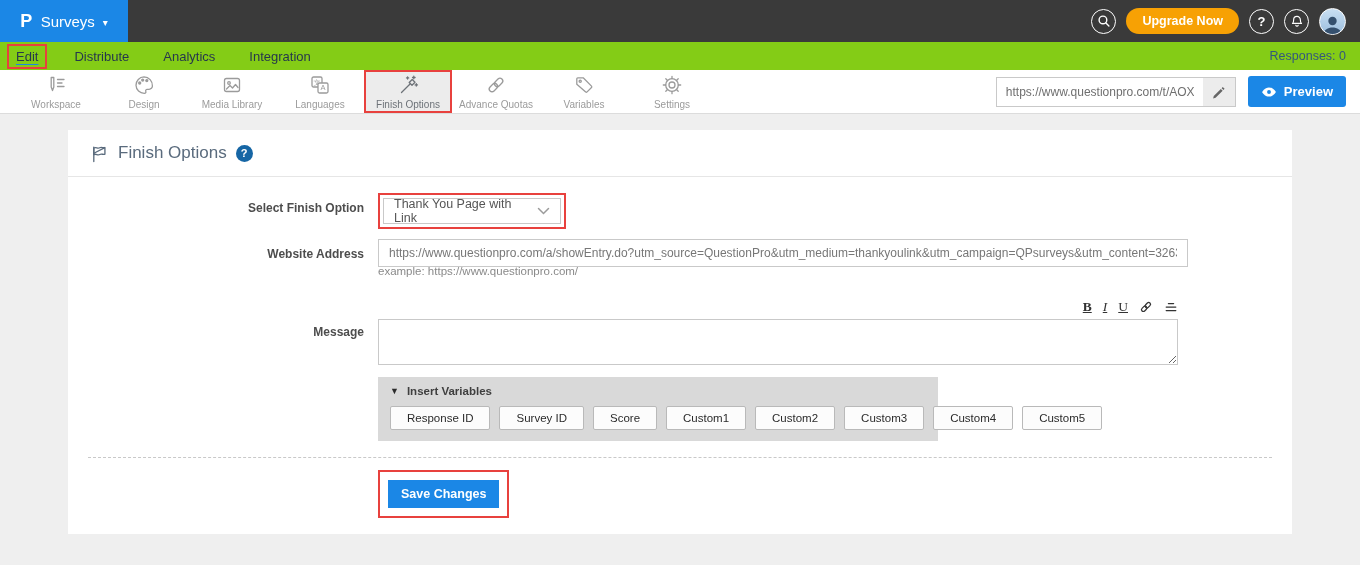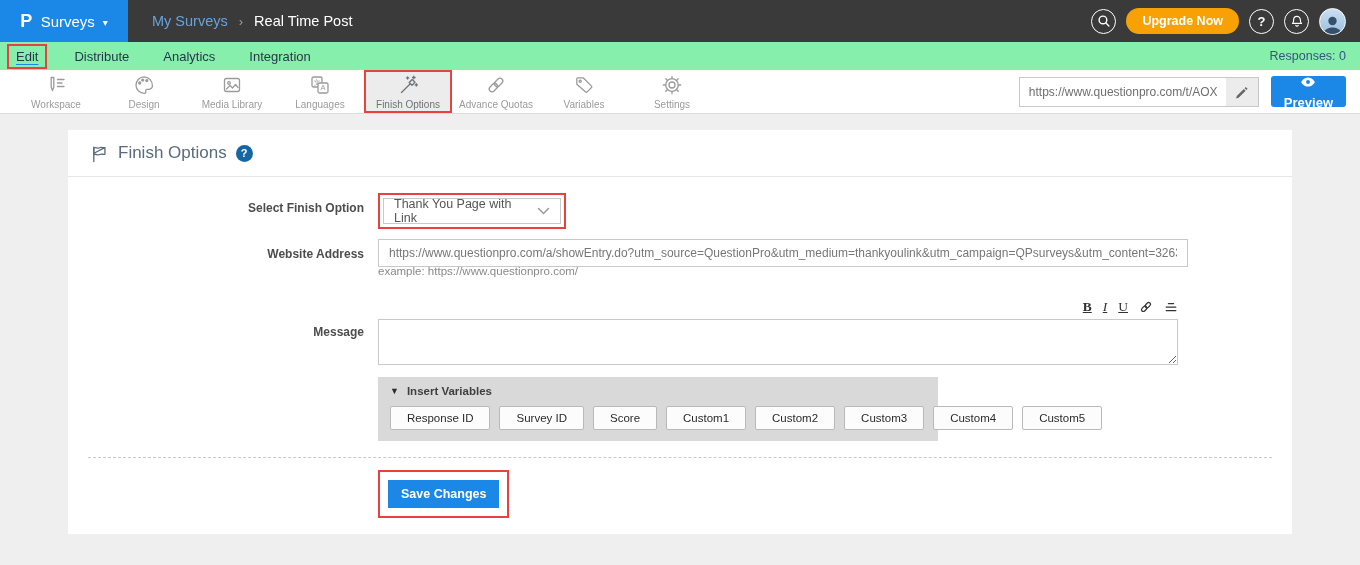--- a/index.html
+++ b/index.html
@@ -16,38 +16,38 @@
   .bc-parent { color:#66a3dc; cursor:pointer; }
   .bc-sep { color:#9a9a9a; font-size:13px; }
   .bc-current { color:#ffffff; }
   .topbar-right { margin-left:auto; display:flex; align-items:center; gap:10px; padding-right:14px; }
   .circle-btn { width:25px; height:25px; border:1.6px solid #fff; border-radius:50%; display:flex; align-items:center; justify-content:center; cursor:pointer; background:transparent; color:#fff; }
   .help-glyph { font-size:13px; font-weight:700; color:#fff; }
   .upgrade { background:#f7a104; color:#fff; font-weight:700; font-size:12.5px; border:none; border-radius:14px; padding:6px 16px; cursor:pointer; font-family:inherit; }
   .avatar { width:27px; height:27px; border-radius:50%; border:1.5px solid #fff; background:linear-gradient(180deg,#c9dff2 0%,#9cbede 100%); overflow:hidden; display:flex; align-items:flex-end; justify-content:center; cursor:pointer; }
 
   
-  .tabbar { height:28px; background:#86efac; display:flex; align-items:center; padding:0 14px; }
+  .tabbar { height:28px; background:#84cc16; display:flex; align-items:center; padding:0 14px; }
   .tab { font-size:13px; color:#26374c; margin-right:34px; font-weight:500; cursor:pointer; }
   .tab-edit-box { border:2px solid #e8413e; padding:1px 7px 2px; margin-left:-7px; margin-right:27px; }
   .tab-edit-box .tab { margin:0; text-decoration:underline; text-decoration-color:#1b87e6; text-underline-offset:3px; }
   .responses { margin-left:auto; font-size:12.5px; color:#33577e; font-weight:500; }
 
   
   .toolbar { height:44px; background:#fff; border-bottom:1px solid #dcdcdc; display:flex; align-items:stretch; padding-left:12px; }
   .tool { width:88px; display:flex; flex-direction:column; align-items:center; justify-content:center; gap:3px; color:#9b9b9b; font-size:10px; cursor:pointer; }
   .tool svg { stroke:#9b9b9b; fill:none; stroke-width:1.3; stroke-linecap:round; stroke-linejoin:round; }
   .tool.active { background:#ececec; color:#6d7278; }
   .tool.active svg { stroke:#6d7278; }
   .tool.annot { border:2px solid #e8413e; }
   .toolbar-right { margin-left:auto; display:flex; align-items:center; gap:12px; padding-right:14px; }
   .url-box { display:flex; align-items:center; border:1px solid #c9c9c9; height:30px; width:240px; background:#fff; }
   .url-input { border:none; outline:none; flex:1; min-width:0; font-size:12px; color:#6f6f6f; padding:0 9px; font-family:inherit; background:transparent; }
   .url-edit { width:32px; height:100%; display:flex; align-items:center; justify-content:center; background:#ececec; border:none; cursor:pointer; }
-  .preview-btn { background:#1b87e6; color:#fff; display:flex; gap:7px; align-items:center; border:none; border-radius:3px; height:31px; padding:0 13px; font-size:13px; font-weight:600; cursor:pointer; font-family:inherit;flex-direction:column; }
+  .preview-btn { background:#1b87e6; color:#fff; display:flex; gap:7px; align-items:center; border:none; border-radius:3px; height:31px; padding:0 13px; font-size:13px; font-weight:600; cursor:pointer; font-family:inherit; }
 
   
   .card { width:1224px; margin:16px auto 0; background:#fff; padding-bottom:14px; }
   .card-header { display:flex; align-items:center; gap:9px; padding:13px 22px; border-bottom:1px solid #e6e6e6; }
   .card-title { font-size:17px; color:#5a6b7d; }
   .help-badge { width:17px; height:17px; border-radius:50%; background:#1666a5; color:#fff; font-size:11px; font-weight:700; display:flex; align-items:center; justify-content:center; cursor:pointer; }
   .flag svg { stroke:#5a6b7d; fill:none; stroke-width:1.4; stroke-linecap:round; stroke-linejoin:round; }
 
   .form { padding-top:16px; }
   .row { display:flex; margin-bottom:10px; }
@@ -77,25 +77,20 @@
   .save-btn { background:#1b87e6; color:#fff; border:none; font-size:12.5px; font-weight:700; padding:7px 13px; cursor:pointer; font-family:inherit; }
 </style>
 </head>
 <body>
 
 <div class="topbar">
   <div class="brand">
     <span class="logo">P</span>
     <span class="brand-label">Surveys</span>
     <span class="caret">▾</span>
-  </div>
-  <div class="breadcrumb">
-    <span class="bc-parent">My Surveys</span>
-    <span class="bc-sep">›</span>
-    <span class="bc-current">Real Time Post</span>
   </div>
   <div class="topbar-right">
     <button class="circle-btn">
       <span style="display:flex">
         <svg width="14" height="14" viewBox="0 0 16 16" style="stroke:#fff;fill:none;stroke-width:1.6;stroke-linecap:round">
             <circle cx="6.8" cy="6.8" r="4.4"></circle>
             <path d="M10.2 10.2l3.4 3.4"></path>
           </svg>
       </span>
     </button>

